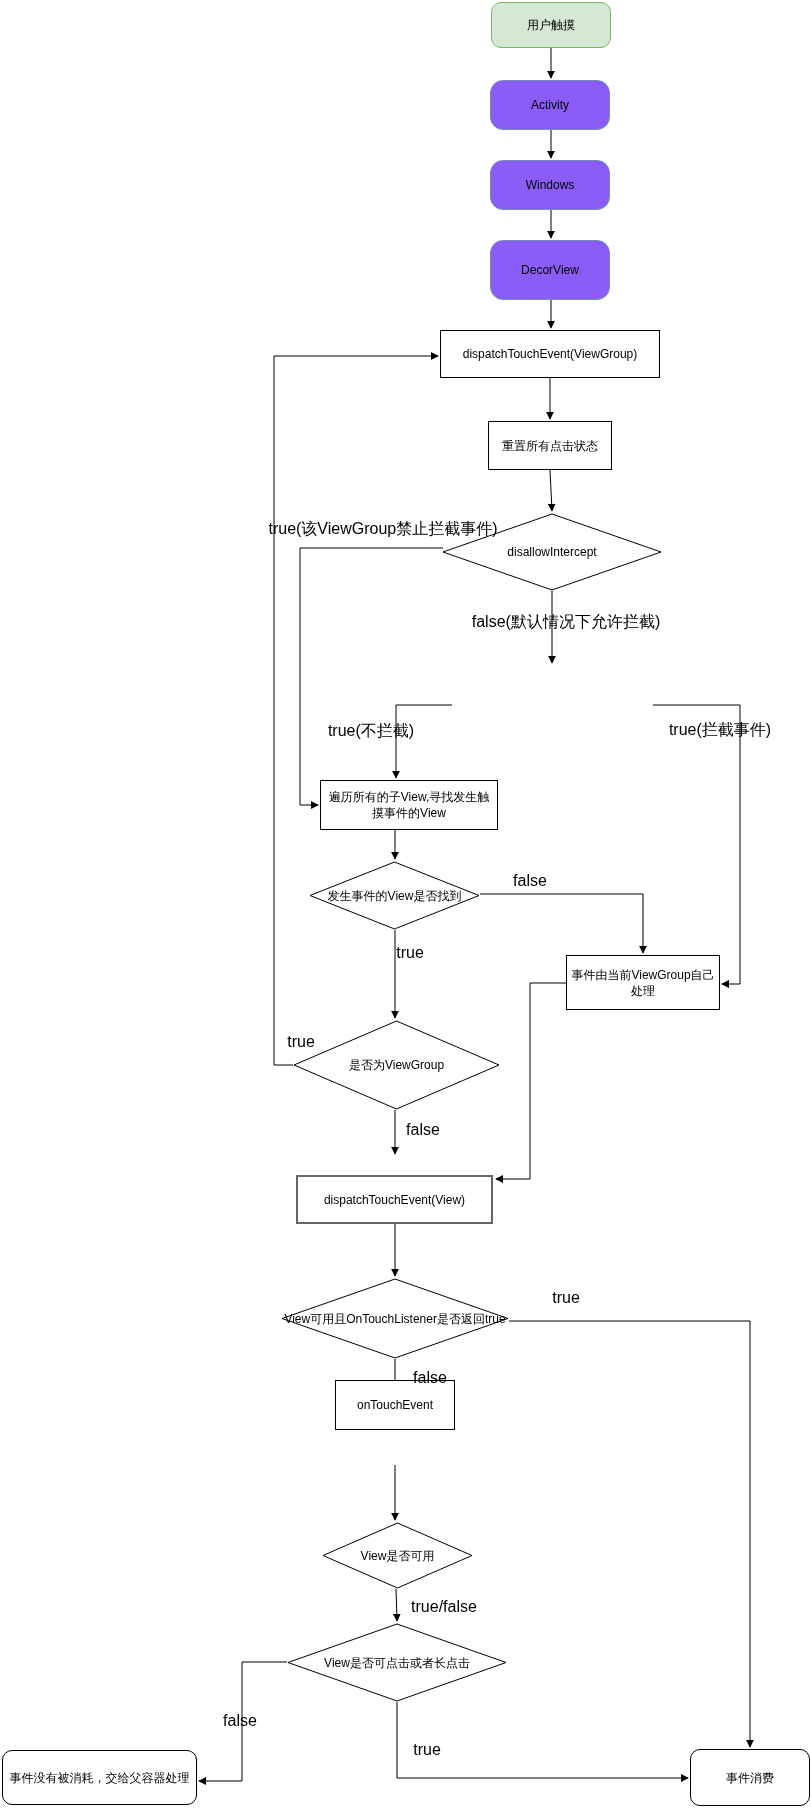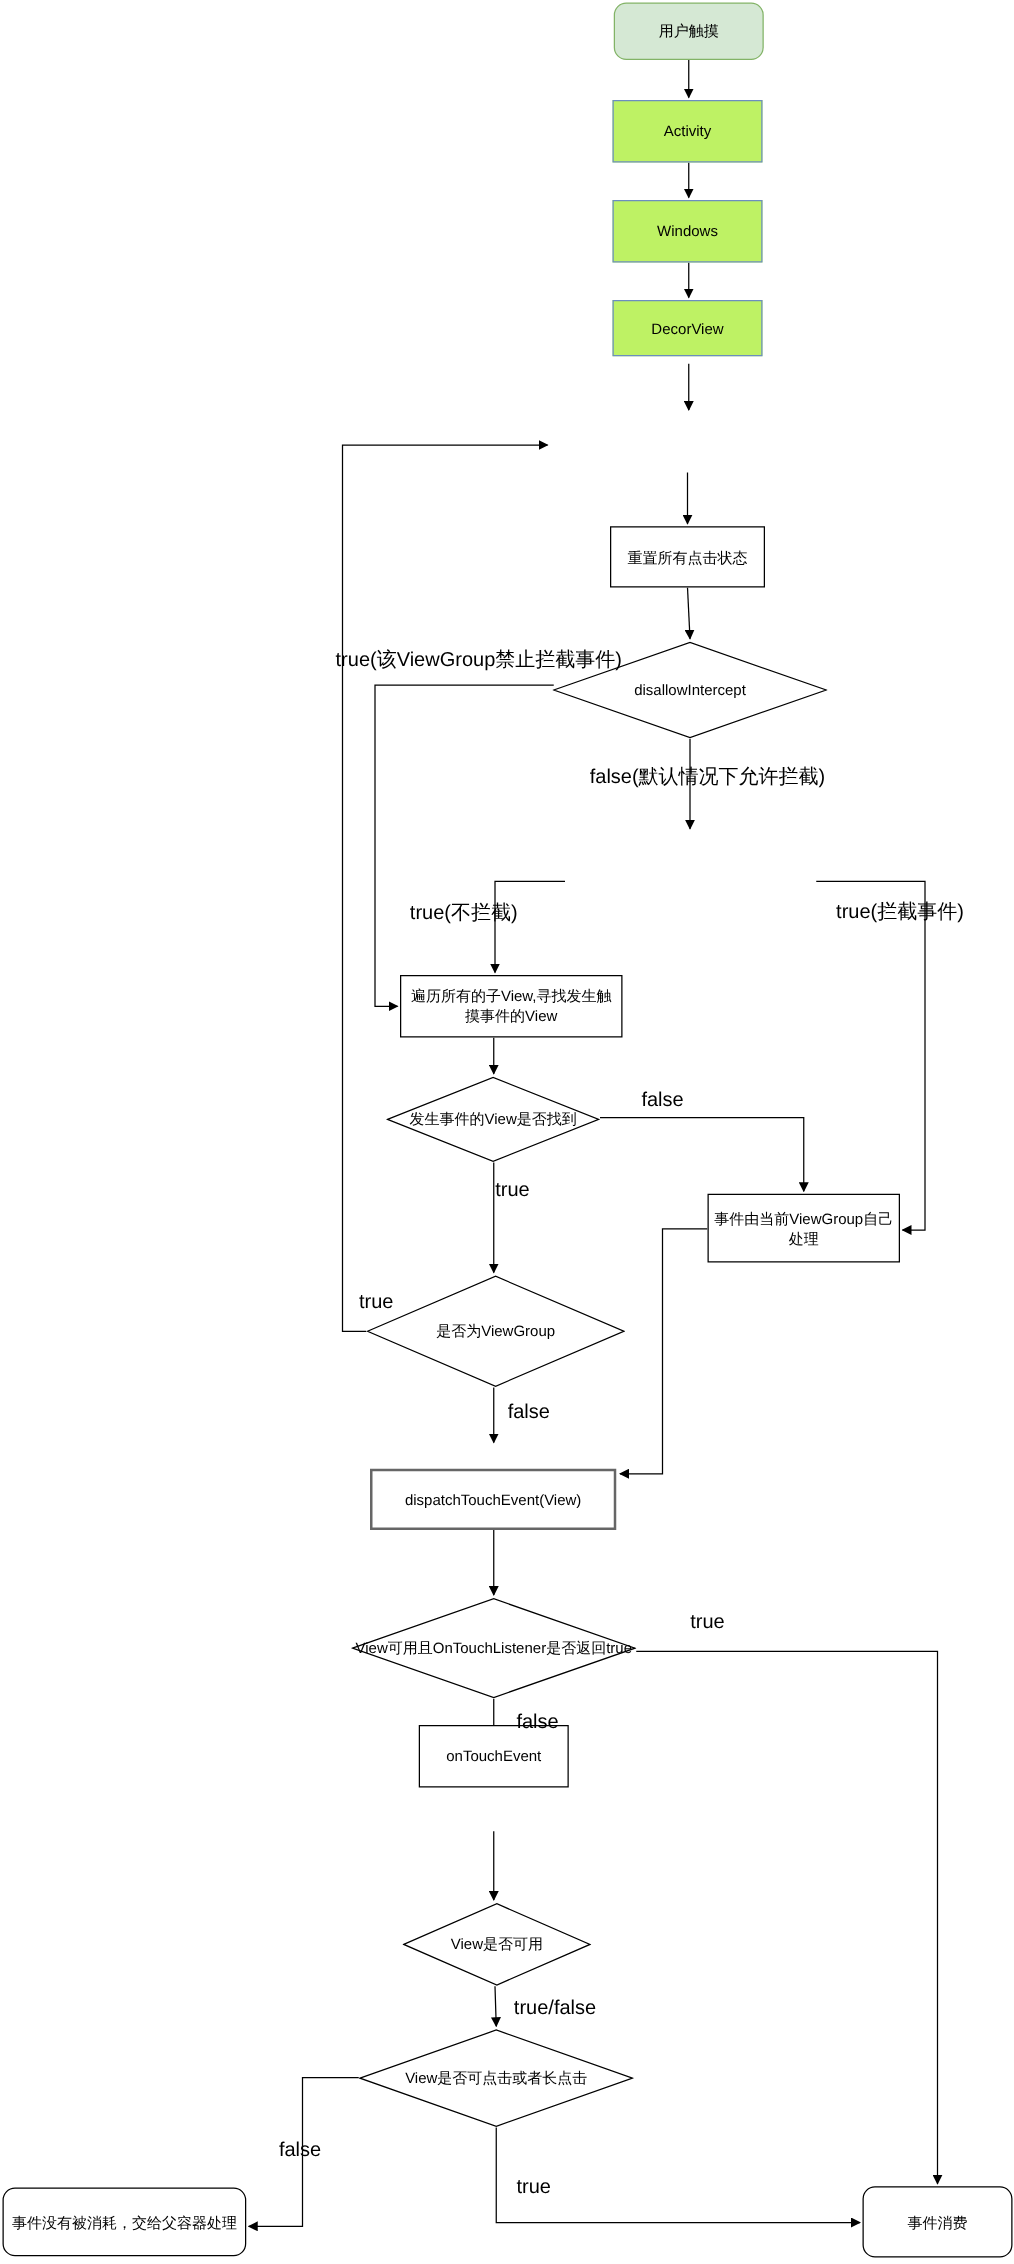--- a/index.html
+++ b/index.html
@@ -5,21 +5,21 @@
   html,body{margin:0;padding:0;background:#ffffff;}
   body{font-family:"Liberation Sans","DejaVu Sans",sans-serif;}
   #canvas{position:relative;width:811px;height:1811px;background:#ffffff;overflow:hidden;}
   #edges{position:absolute;left:0;top:0;z-index:1;}
   #edges path{fill:none;stroke:#000000;stroke-width:1;}
   .node{position:absolute;box-sizing:border-box;display:flex;align-items:center;justify-content:center;
         text-align:center;font-size:12px;line-height:16px;color:#000;background:#ffffff;
         border:1px solid #000000;z-index:2;padding:2px 4px;}
   .rounded{border-radius:10px;}
   .green{background:#d5e8d4;border-color:#82b366;border-radius:10px;}
-  .blue{background:#bef264;border-color:#6c8ebf;}
+  .blue{background:#8b5cf6;border-color:#6c8ebf;border-radius:13px;}
   .thick{border:2px solid #666666;margin-top:19px;}
   .diamond{position:absolute;z-index:2;}
   .diamond svg{position:absolute;left:0;top:0;display:block;}
   .diamond polygon{fill:#ffffff;stroke:#000000;stroke-width:1;}
   .dlabel{position:absolute;left:50%;top:50%;transform:translate(-50%,-50%);
           white-space:nowrap;font-size:12px;color:#000;z-index:2;}
   .elabel{position:absolute;transform:translateX(-50%);font-size:16px;line-height:15px;
           color:#000;white-space:nowrap;z-index:3;}
 </style>
 </head>
@@ -60,24 +60,27 @@
 
   <div class="node green rounded" style="left:491px;top:2px;width:120px;height:46px">
     <span>用户触摸</span>
   </div>
   <div class="node blue" style="left:490px;top:80px;width:120px;height:50px">
     <span>Activity</span>
   </div>
   <div class="node blue" style="left:490px;top:160px;width:120px;height:50px">
     <span>Windows</span>
   </div>
-  <div class="node blue" style="left:490px;top:240px;width:120px;height:45px">
+  <div class="node blue" style="left:490px;top:240px;width:120px;height:60px">
     <span>DecorView</span>
   </div>
 
+  <div class="node" style="left:440px;top:330px;width:220px;height:48px">
+    <span>dispatchTouchEvent(ViewGroup)</span>
+  </div>
   <div class="node" style="left:488px;top:421px;width:124px;height:49px">
     <span>重置所有点击状态</span>
   </div>
   <div class="node" style="left:320px;top:780px;width:178px;height:50px">
     <span>遍历所有的子View,寻找发生触摸事件的View</span>
   </div>
   <div class="node" style="left:566px;top:955px;width:154px;height:55px">
     <span>事件由当前ViewGroup自己处理</span>
   </div>
   <div class="node thick" style="left:296px;top:1156px;width:197px;height:49px">

